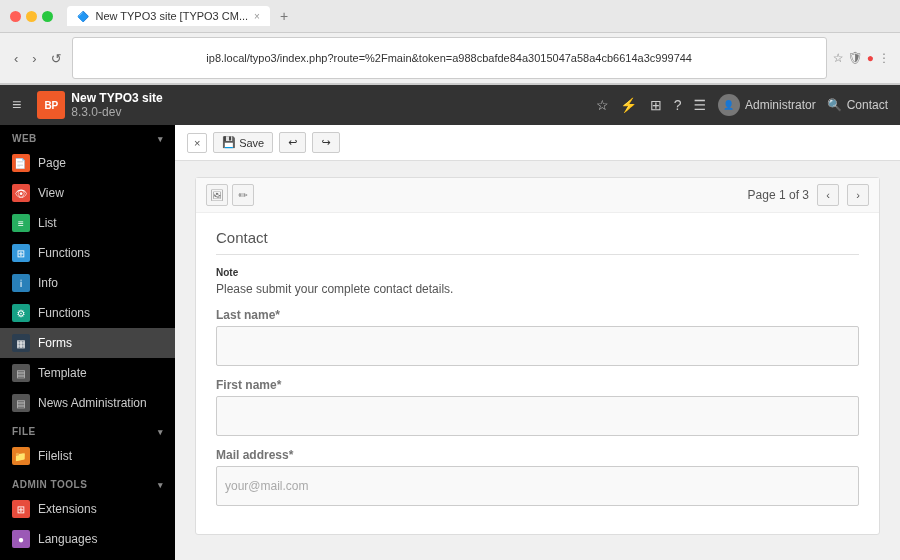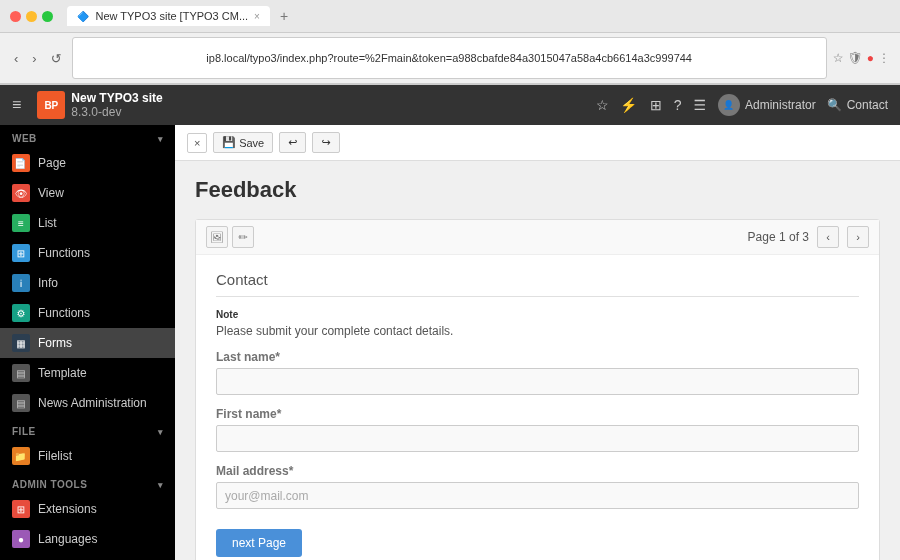--- a/index.html
+++ b/index.html
@@ -78,21 +78,21 @@
     .card-icon { width: 22px; height: 22px; border: 1px solid #ccc; border-radius: 2px; display: flex; align-items: center; justify-content: center; font-size: 11px; color: #666; cursor: pointer; background: #f5f5f5; }
     .page-nav { display: flex; align-items: center; gap: 8px; font-size: 12px; color: #555; }
     .page-nav-btn { width: 22px; height: 22px; border: 1px solid #ccc; border-radius: 2px; display: flex; align-items: center; justify-content: center; font-size: 11px; color: #555; cursor: pointer; background: #f5f5f5; }
 
     .form-body { padding: 16px 20px; }
     .form-section-title { font-size: 15px; color: #555; border-bottom: 1px solid #e0e0e0; padding-bottom: 8px; margin-bottom: 12px; }
     .form-note-title { font-size: 10px; font-weight: bold; color: #333; margin-bottom: 4px; margin-top: 8px; }
     .form-note-text { font-size: 12px; color: #555; margin-bottom: 12px; }
     .form-field { margin-bottom: 12px; }
     .form-label { font-size: 12px; font-weight: bold; color: #737373; margin-bottom: 4px; display: block; }
-    .form-input { width: 100%; border: 1px solid #ccc; border-radius: 2px; padding: 5px 8px; font-size: 12px; color: #333; background: #f9f9f9; height: 27px; }
+    .form-input { width: 100%; border: 1px solid #ccc; border-radius: 2px; padding: 5px 8px; font-size: 12px; color: #333; background: #f9f9f9; height: 40px; }
     .form-input::placeholder { color: #aaa; }
     .next-page-btn { background: #4a90d9; color: #fff; border: none; border-radius: 3px; padding: 7px 16px; font-size: 12px; cursor: pointer; margin-top: 8px; }
   </style>
 </head>
 <body>
 
 <div class="browser-chrome">
   <div class="browser-titlebar">
     <div class="browser-dots">
       <div class="dot dot-red"></div>
@@ -237,21 +237,20 @@
         </button>
         <button class="toolbar-btn">
           <span>↩</span>
         </button>
         <button class="toolbar-btn">
           <span>↪</span>
         </button>
       </div>
 
       <div class="form-container">
-        <h1 class="form-title">Feedback</h1>
 
         <div class="form-card">
 
           <div class="form-card-toolbar">
             <div class="form-card-icons">
               <div class="card-icon">🖼</div>
               <div class="card-icon">✏</div>
             </div>
             <div class="page-nav">
               <span>Page 1 of 3</span>
@@ -274,19 +273,18 @@
             <div class="form-field">
               <label class="form-label">First name*</label>
               <input class="form-input" type="text" style="">
             </div>
 
             <div class="form-field">
               <label class="form-label">Mail address*</label>
               <input class="form-input" type="email" placeholder="your@mail.com" style="">
             </div>
 
-            <button class="next-page-btn">next Page</button>
           </div>
         </div>
       </div>
     </div>
   </div>
 </div>
 
 </body></html>

